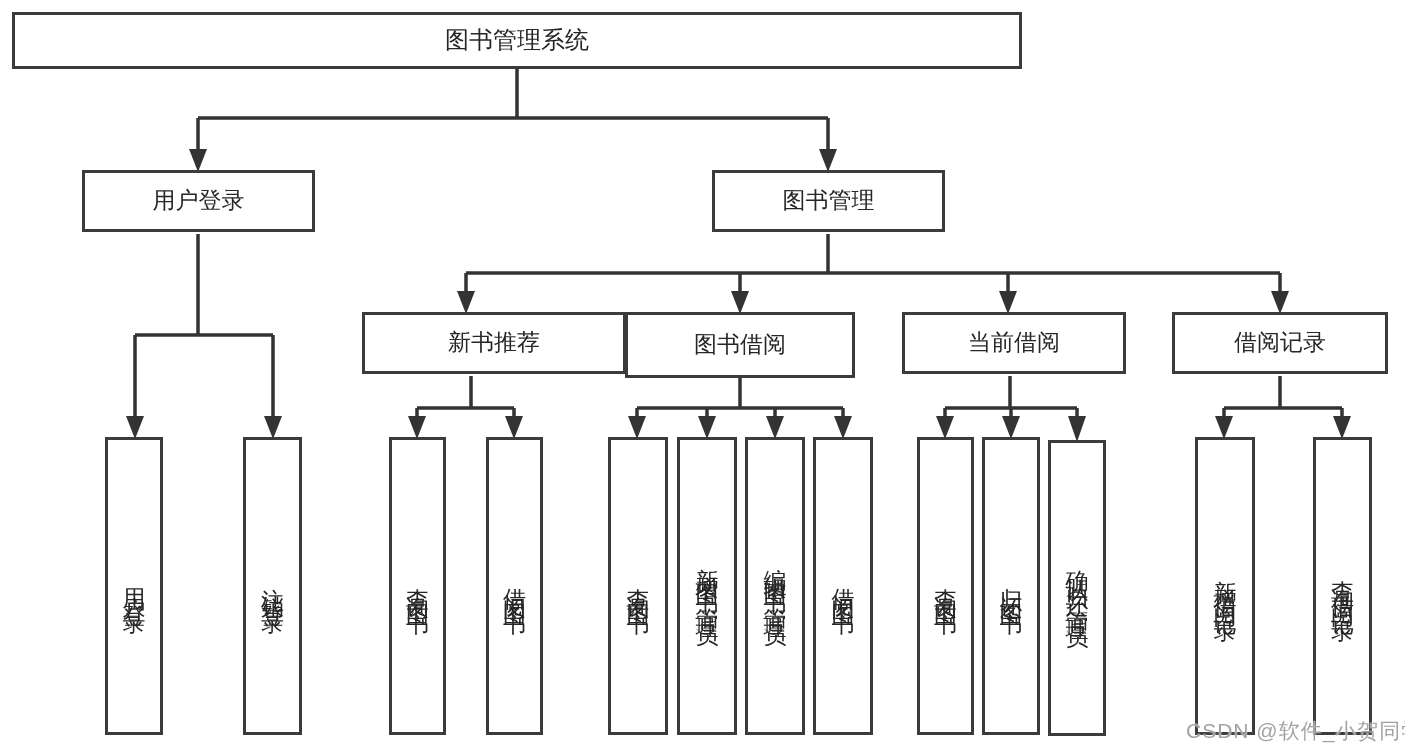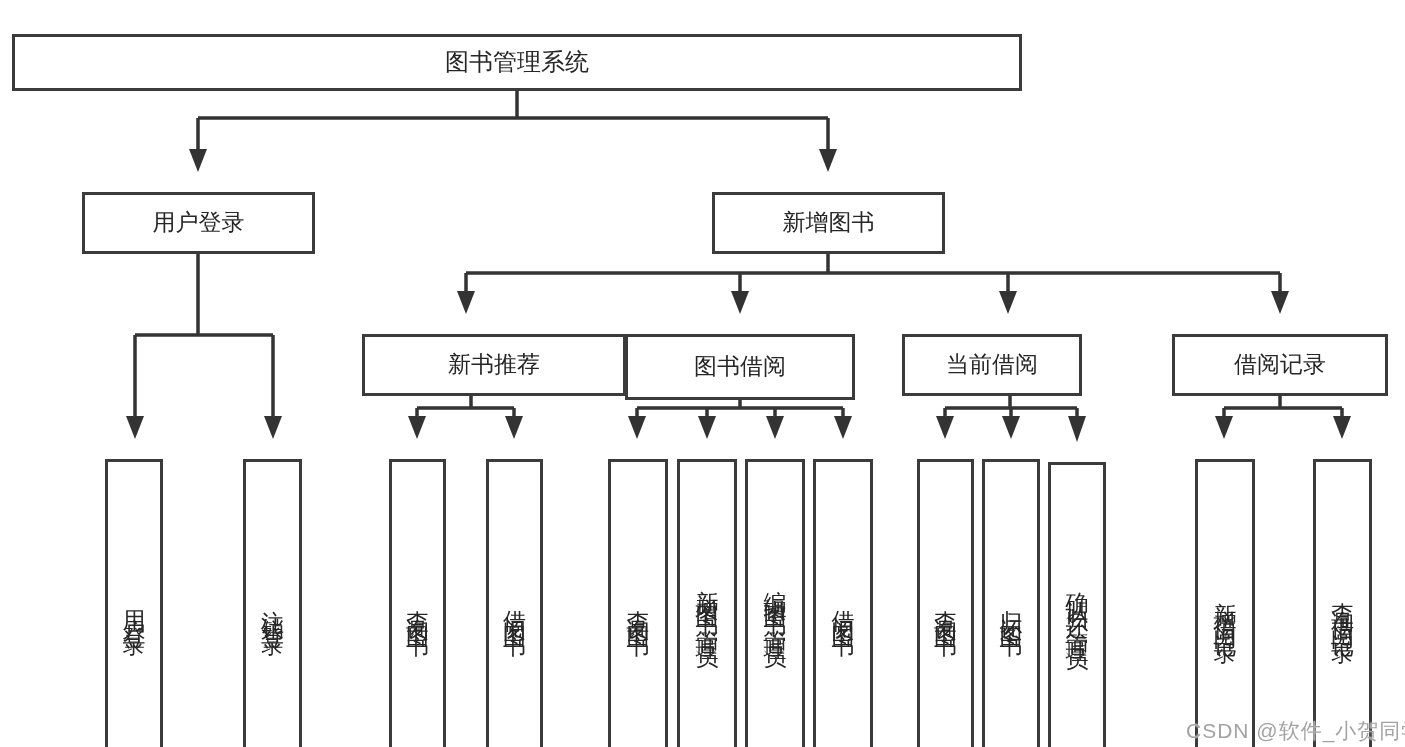--- a/index.html
+++ b/index.html
@@ -37,21 +37,20 @@
     box-sizing:border-box;
     background:var(--background);
     border:3px solid var(--box-border);
     display:flex;
     align-items:center;
     justify-content:center;
     color:var(--text);
     font-size:23px;
     line-height:1.2;
     white-space:nowrap;
-    margin-top:22px;
   }
   .node.title{font-size:24px;}
   .node.vert{
     writing-mode:vertical-rl;
     text-orientation:mixed;
     letter-spacing:8px;
     line-height:1;
     white-space:normal;
   }
   .watermark{
@@ -110,27 +109,27 @@
       <path d="M1280,376 V408 M1224,408 H1342 M1224,408 V430 M1342,408 V430"></path>
       <polygon points="1215,416 1233,416 1224,439"></polygon>
       <polygon points="1333,416 1351,416 1342,439"></polygon>
     </g>
   </svg>
 
   <div class="node title" style="left:12px;top:12px;width:1010px;height:57px">图书管理系统</div>
 
   <div class="node" style="left:82px;top:170px;width:233px;height:62px">用户登录</div>
 
-  <div class="node" style="left:712px;top:170px;width:233px;height:62px">新增图书</div>
+  <div class="node" style="left:712px;top:170px;width:233px;height:62px">图书管理</div>
 
   <div class="node" style="left:362px;top:312px;width:264px;height:62px">新书推荐</div>
 
   <div class="node" style="left:625px;top:312px;width:230px;height:66px">图书借阅</div>
 
-  <div class="node" style="left:902px;top:312px;width:180px;height:62px">当前借阅</div>
+  <div class="node" style="left:902px;top:312px;width:224px;height:62px">当前借阅</div>
 
   <div class="node" style="left:1172px;top:312px;width:216px;height:62px">借阅记录</div>
 
   <div class="node vert" style="left:105px;top:437px;width:58px;height:298px">用户登录</div>
 
   <div class="node vert" style="left:243px;top:437px;width:59px;height:298px">注销登录</div>
 
   <div class="node vert" style="left:389px;top:437px;width:57px;height:298px">查询图书</div>
 
   <div class="node vert" style="left:486px;top:437px;width:57px;height:298px">借阅图书</div>

